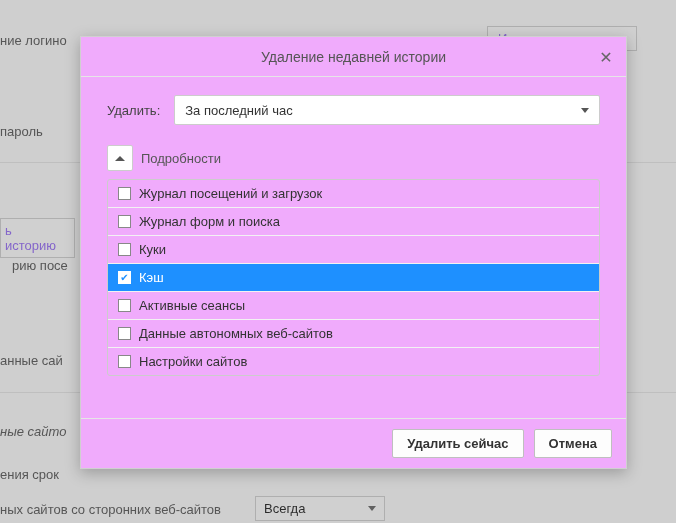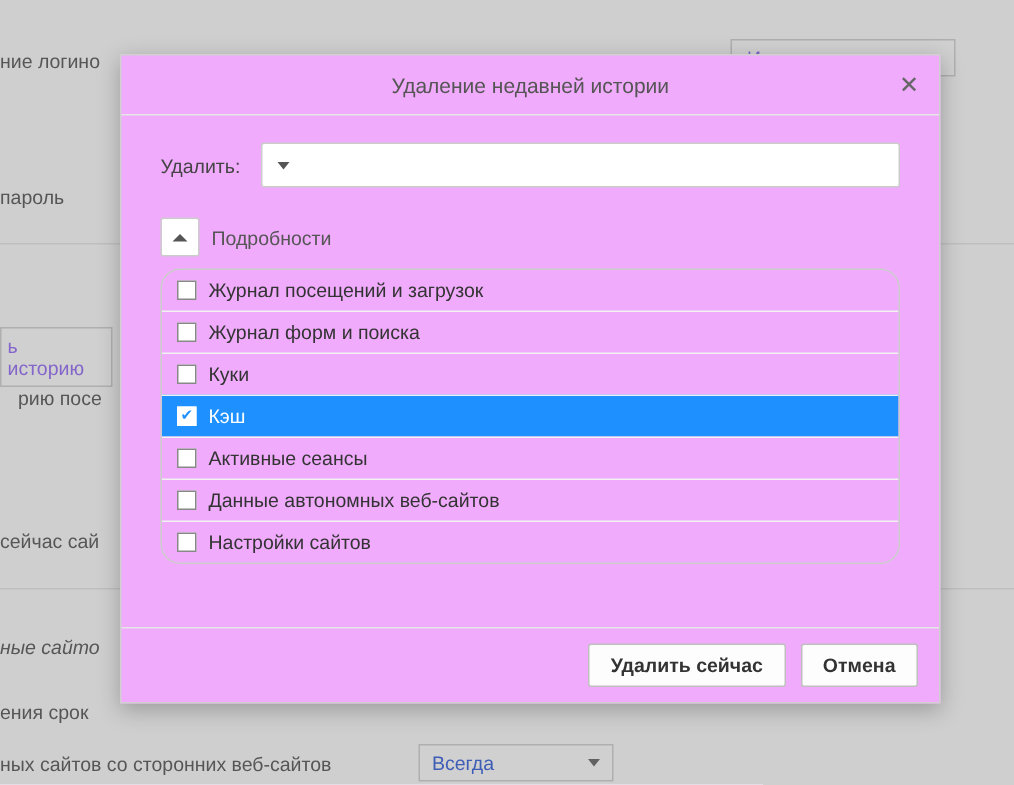--- a/index.html
+++ b/index.html
@@ -41,25 +41,24 @@
     right: 0;
     height: 1px;
     background: #e5e5e5;
   }
   .bg-select {
     position: absolute;
     border: 1px solid #ccc;
     background: #fff;
     padding: 4px 8px;
     font-size: 13px;
-    color: #1d4ed8;
+    color: #000000;
     display: inline-flex;
     align-items: center;
     justify-content: space-between;
-    margin-left: 24px;
   }
   .overlay {
     position: absolute;
     inset: 0;
     background: rgba(120,120,120,0.35);
   }
   .dialog {
     position: absolute;
     top: 36px;
     left: 80px;
@@ -145,21 +144,21 @@
   }
   .chev-up {
     width: 0; height: 0;
     border-left: 5px solid transparent;
     border-right: 5px solid transparent;
     border-bottom: 5px solid #555;
   }
   .details-label { font-size: 13px; color: #555; }
   .list {
     border: 1px solid #ccc;
-    border-radius: 13px;
+    border-radius: 3px;
     overflow: hidden;
   }
   .item {
     display: flex;
     align-items: center;
     gap: 8px;
     padding: 6px 10px;
     font-size: 13px;
     color: #333;
     border-top: 1px solid #f2f2f2;
@@ -210,21 +209,21 @@
 <div class="bg">
   <span class="bg-line" style="top:33px;">ние логино</span>
   <span class="bg-btn" style="top:26px; left:487px; width:150px;">И</span>
 
   <span class="bg-line" style="top:124px;">пароль</span>
   <div class="bg-sep" style="top:162px;"></div>
 
   <span class="bg-btn" style="top:218px; width:75px; padding-left:4px;">ь историю</span>
   <span class="bg-line" style="top:258px;margin-left:12px;">рию посе</span>
 
-  <span class="bg-line" style="top:353px;">сейчас сай</span>
+  <span class="bg-line" style="top:353px;">анные сай</span>
   <div class="bg-sep" style="top:392px;"></div>
 
   <span class="bg-line" style="top:424px;font-style:italic;">ные сайто</span>
   <span class="bg-line" style="top:467px;">ения срок</span>
   <span class="bg-line" style="top:502px;">ных сайтов со сторонних веб-сайтов</span>
   <span class="bg-select" style="top:496px; left:255px; width:130px;">
     <span>Всегда</span>
     <span class="caret-down"></span>
   </span>
 </div>
@@ -236,20 +235,21 @@
     <span>Удаление недавней истории</span>
     <div class="dlg-close">
       <span>✕</span>
     </div>
   </div>
 
   <div class="dlg-body">
     <div class="row-range">
       <label>Удалить:</label>
       <div class="select">
+        <span>За последний час</span>
         <span class="caret-down"></span>
       </div>
     </div>
 
     <div class="details-toggle">
       <span class="chev-box">
         <span class="chev-up"></span>
       </span>
       <span class="details-label">Подробности</span>
     </div>

